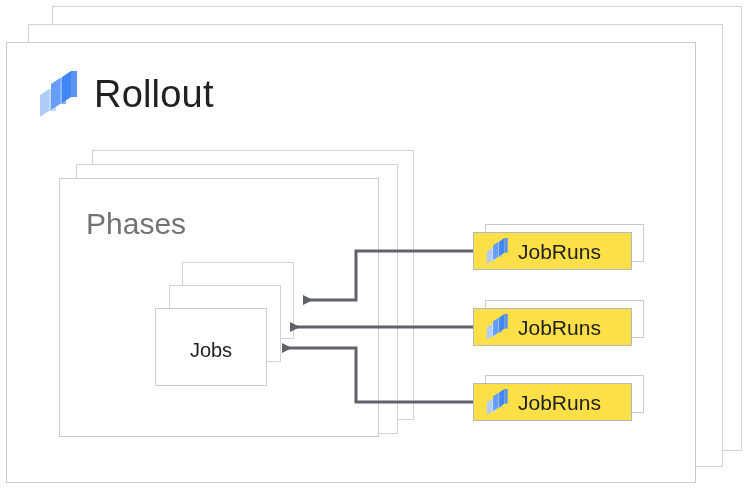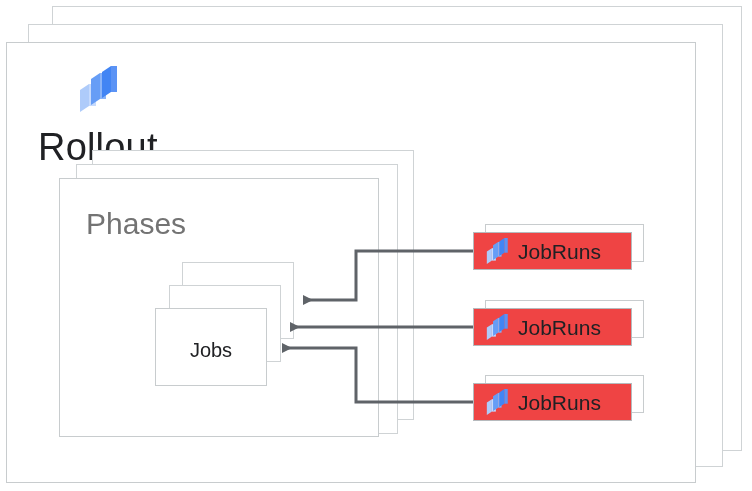--- a/index.html
+++ b/index.html
@@ -37,21 +37,20 @@
   .rollout-front { left: 6px;   top: 42px; width: 690px; height: 441px; }
 
   .rollout-title-row {
     position: absolute;
     left: 38px;
     top: 66px;
     display: flex;
     align-items: center;
     gap: 16px;
     height: 56px;
-    flex-direction: column;
   }
   .title-text {
     font-size: 38px;
     color: #202124;
     letter-spacing: 0.2px;
     line-height: 1;
     white-space: nowrap;
   }
 
   
@@ -93,21 +92,21 @@
     width: 159px;
     height: 38px;
     background: #ffffff;
     border: 1px solid #c8ccce;
     box-sizing: border-box;
   }
   .jobrun-box {
     position: absolute;
     width: 159px;
     height: 38px;
-    background: #ef4444;
+    background: #fde047;
     border: 1px solid #b6babd;
     box-sizing: border-box;
     display: flex;
     align-items: center;
     gap: 9px;
     padding-left: 11px;
   }
   .jobrun-label {
     font-size: 21px;
     color: #202124;

